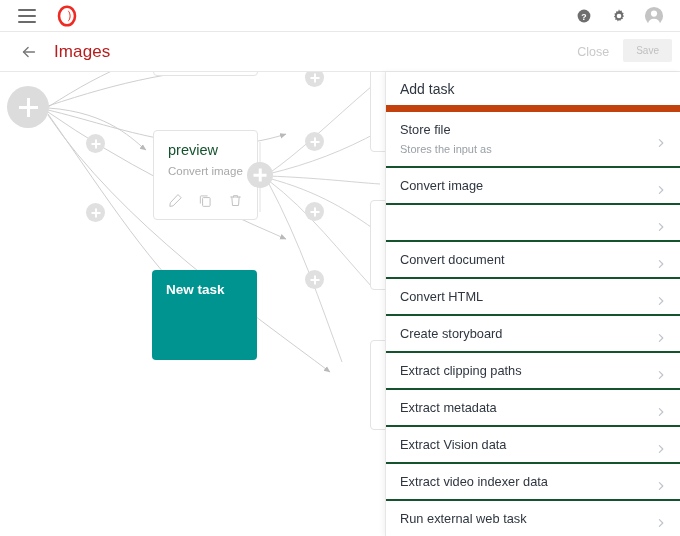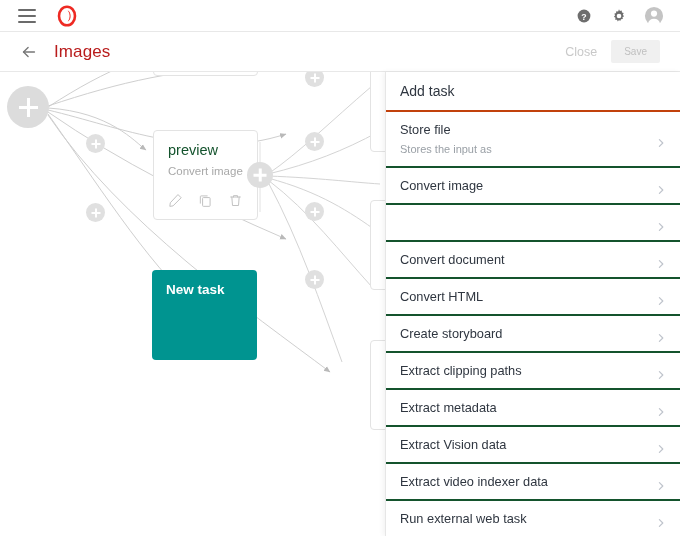--- a/index.html
+++ b/index.html
@@ -94,23 +94,23 @@
   }
   .page-title {
     margin-left: 14px;
     font-size: 17px;
     color: #b91c1c;
     letter-spacing: 0.1px;
   }
   .header-actions {
     margin-left: auto;
     display: flex;
-    align-items: center;
+    align-items: flex-start;
     gap: 4px;
-    margin-right: 20px;
+    margin-right: 8px;
   }
   .btn-close {
     font-size: 12.5px;
     color: #c9c9c9;
     padding: 6px 10px;
     cursor: default;
   }
   .btn-save {
     font-size: 10px;
     color: #c0c0c0;
@@ -246,21 +246,21 @@
     box-sizing: border-box;
     overflow: hidden;
   }
   .menu-header {
     height: 40px;
     display: flex;
     align-items: center;
     padding-left: 14px;
     font-size: 14px;
     color: #2f3640;
-    border-bottom: 2px solid #c2410c;
+    border-bottom: 7px solid #c2410c;
     box-sizing: border-box;
   }
   .menu-item {
     position: relative;
     border-bottom: 2px solid #14532d;
     padding: 0 26px 0 14px;
     display: flex;
     flex-direction: column;
     justify-content: center;
     box-sizing: border-box;

